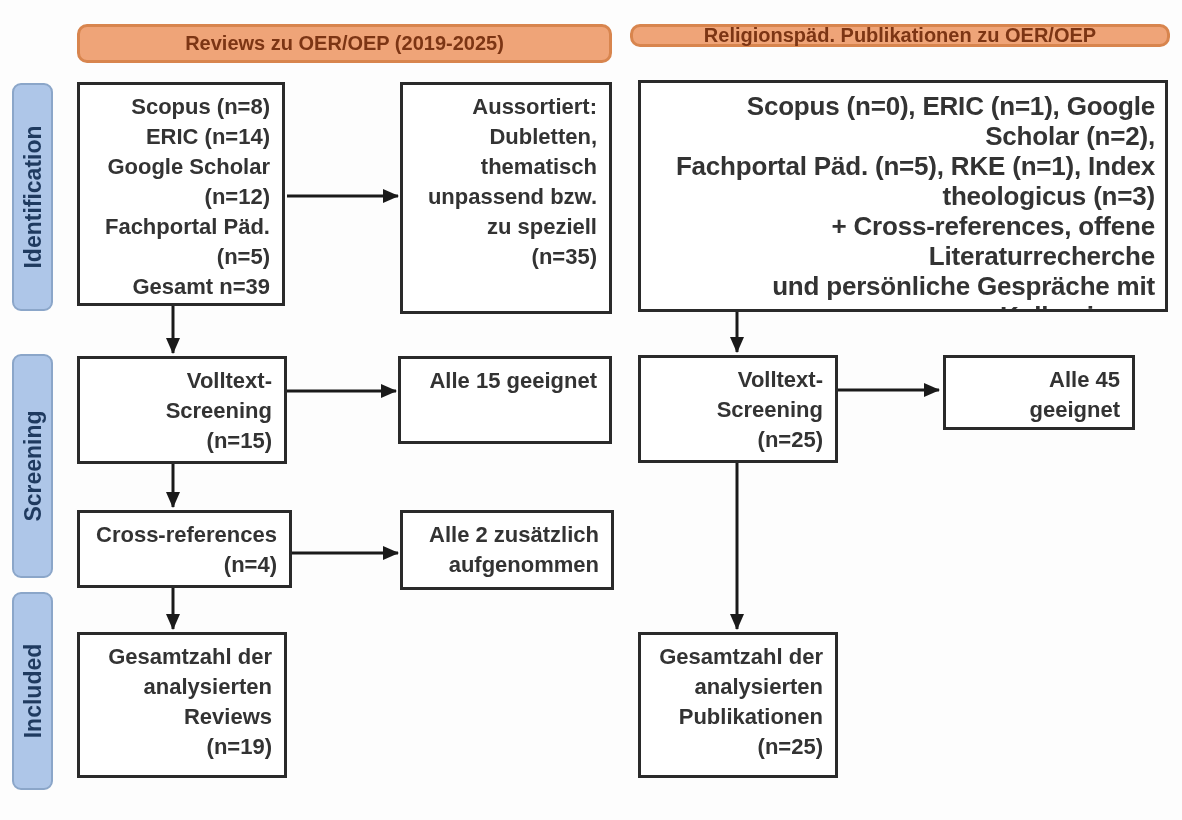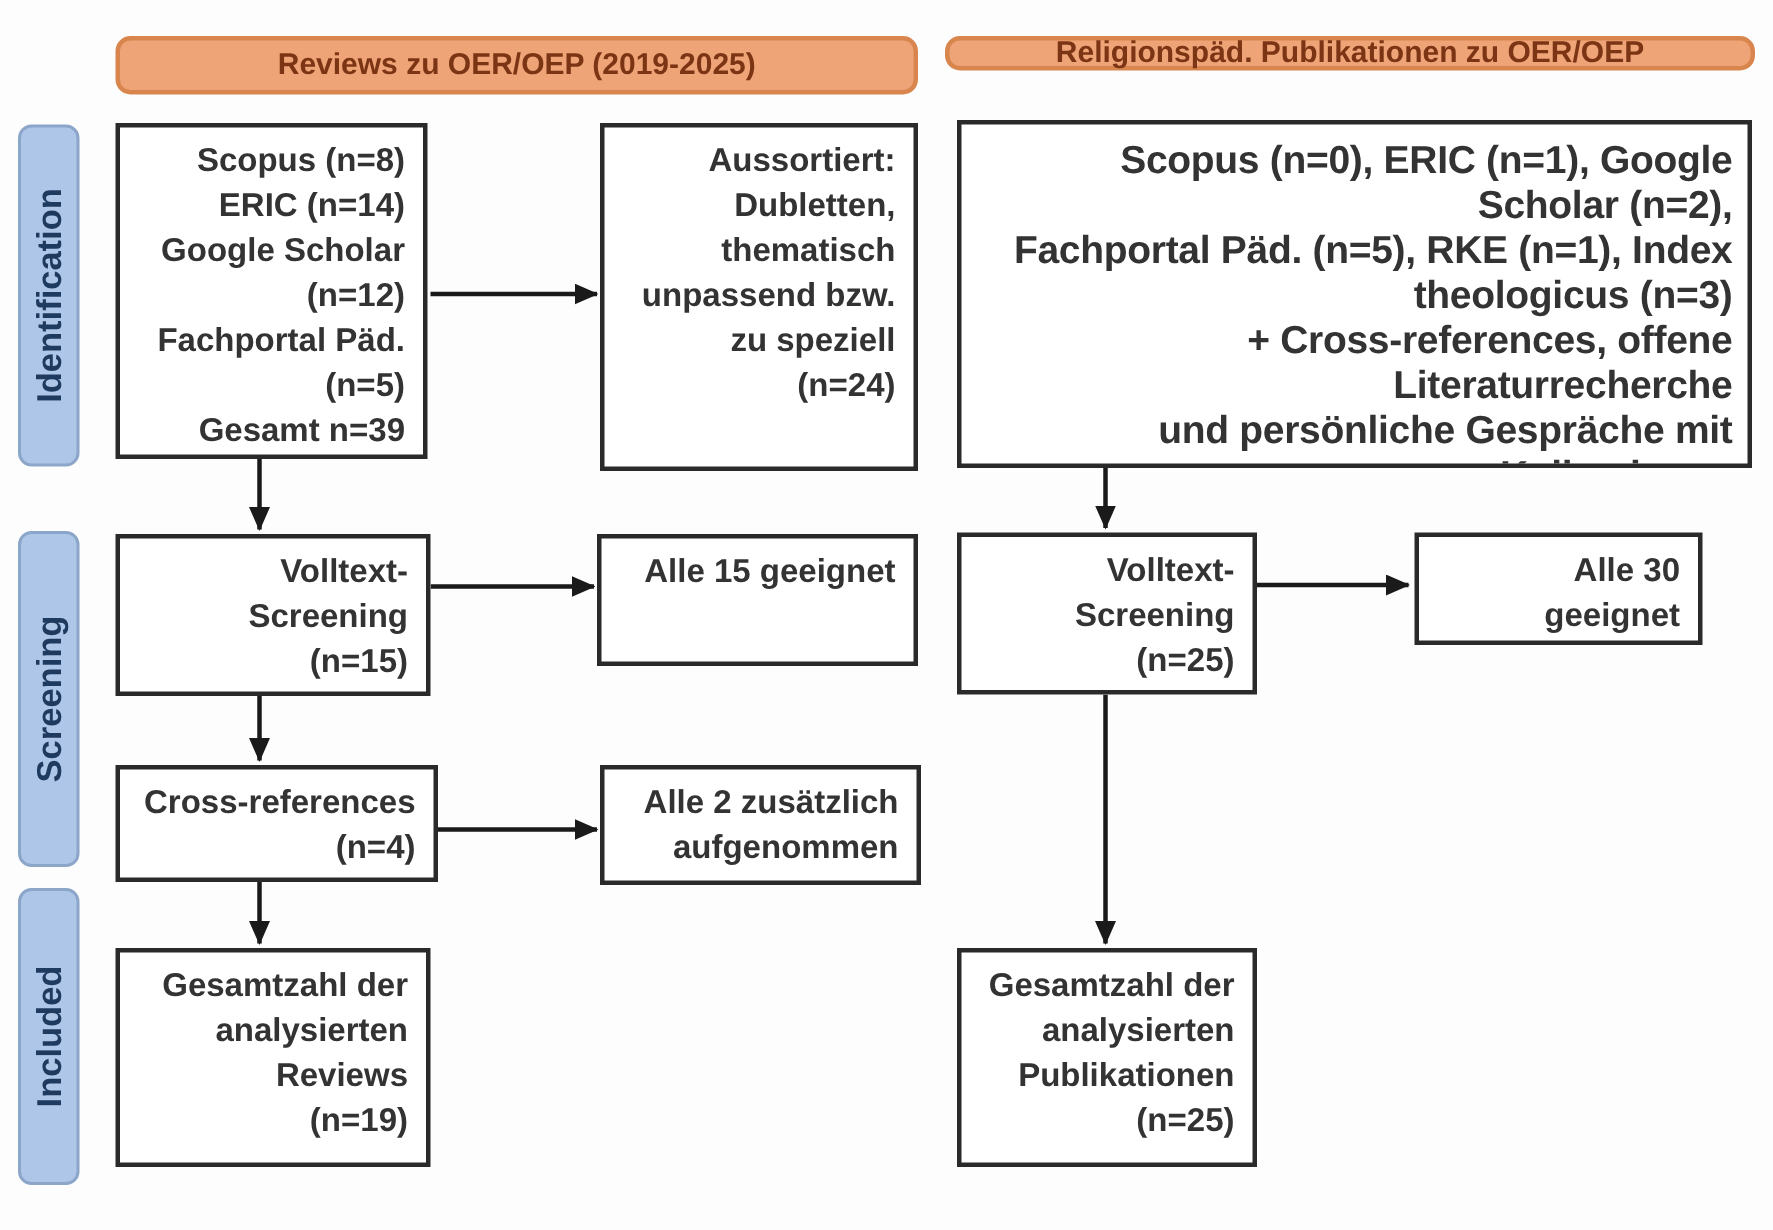--- a/index.html
+++ b/index.html
@@ -104,21 +104,21 @@
 Google Scholar
 (n=12)
 Fachportal Päd.
 (n=5)
 Gesamt n=39</div>
   <div class="fbox" style="left:400px;top:82px;width:212px;height:232px;">Aussortiert:
 Dubletten,
 thematisch
 unpassend bzw.
 zu speziell
-(n=24)</div>
+(n=35)</div>
   <div class="fbox" style="left:77px;top:356px;width:210px;height:108px;">Volltext-
 Screening
 (n=15)</div>
   <div class="fbox" style="left:398px;top:356px;width:214px;height:88px;">Alle 15 geeignet</div>
   <div class="fbox" style="left:77px;top:510px;width:215px;height:78px;">Cross-references
 (n=4)</div>
   <div class="fbox" style="left:400px;top:510px;width:214px;height:80px;">Alle 2 zusätzlich
 aufgenommen</div>
   <div class="fbox" style="left:77px;top:632px;width:210px;height:146px;">Gesamtzahl der
 analysierten
@@ -128,19 +128,19 @@
   <div class="fbox small-type" style="left:638px;top:80px;width:530px;height:232px;">Scopus (n=0), ERIC (n=1), Google Scholar (n=2),
 Fachportal Päd. (n=5), RKE (n=1), Index
 theologicus (n=3)
 + Cross-references, offene Literaturrecherche
 und persönliche Gespräche mit Kolleg:innen
 (n=13)
 Gesamt n=25</div>
   <div class="fbox" style="left:638px;top:355px;width:200px;height:108px;">Volltext-
 Screening
 (n=25)</div>
-  <div class="fbox" style="left:943px;top:355px;width:192px;height:75px;">Alle 30 geeignet</div>
+  <div class="fbox" style="left:943px;top:355px;width:192px;height:75px;">Alle 45 geeignet</div>
   <div class="fbox" style="left:638px;top:632px;width:200px;height:146px;">Gesamtzahl der
 analysierten
 Publikationen
 (n=25)</div>
 
 </div>
 
 </body></html>

